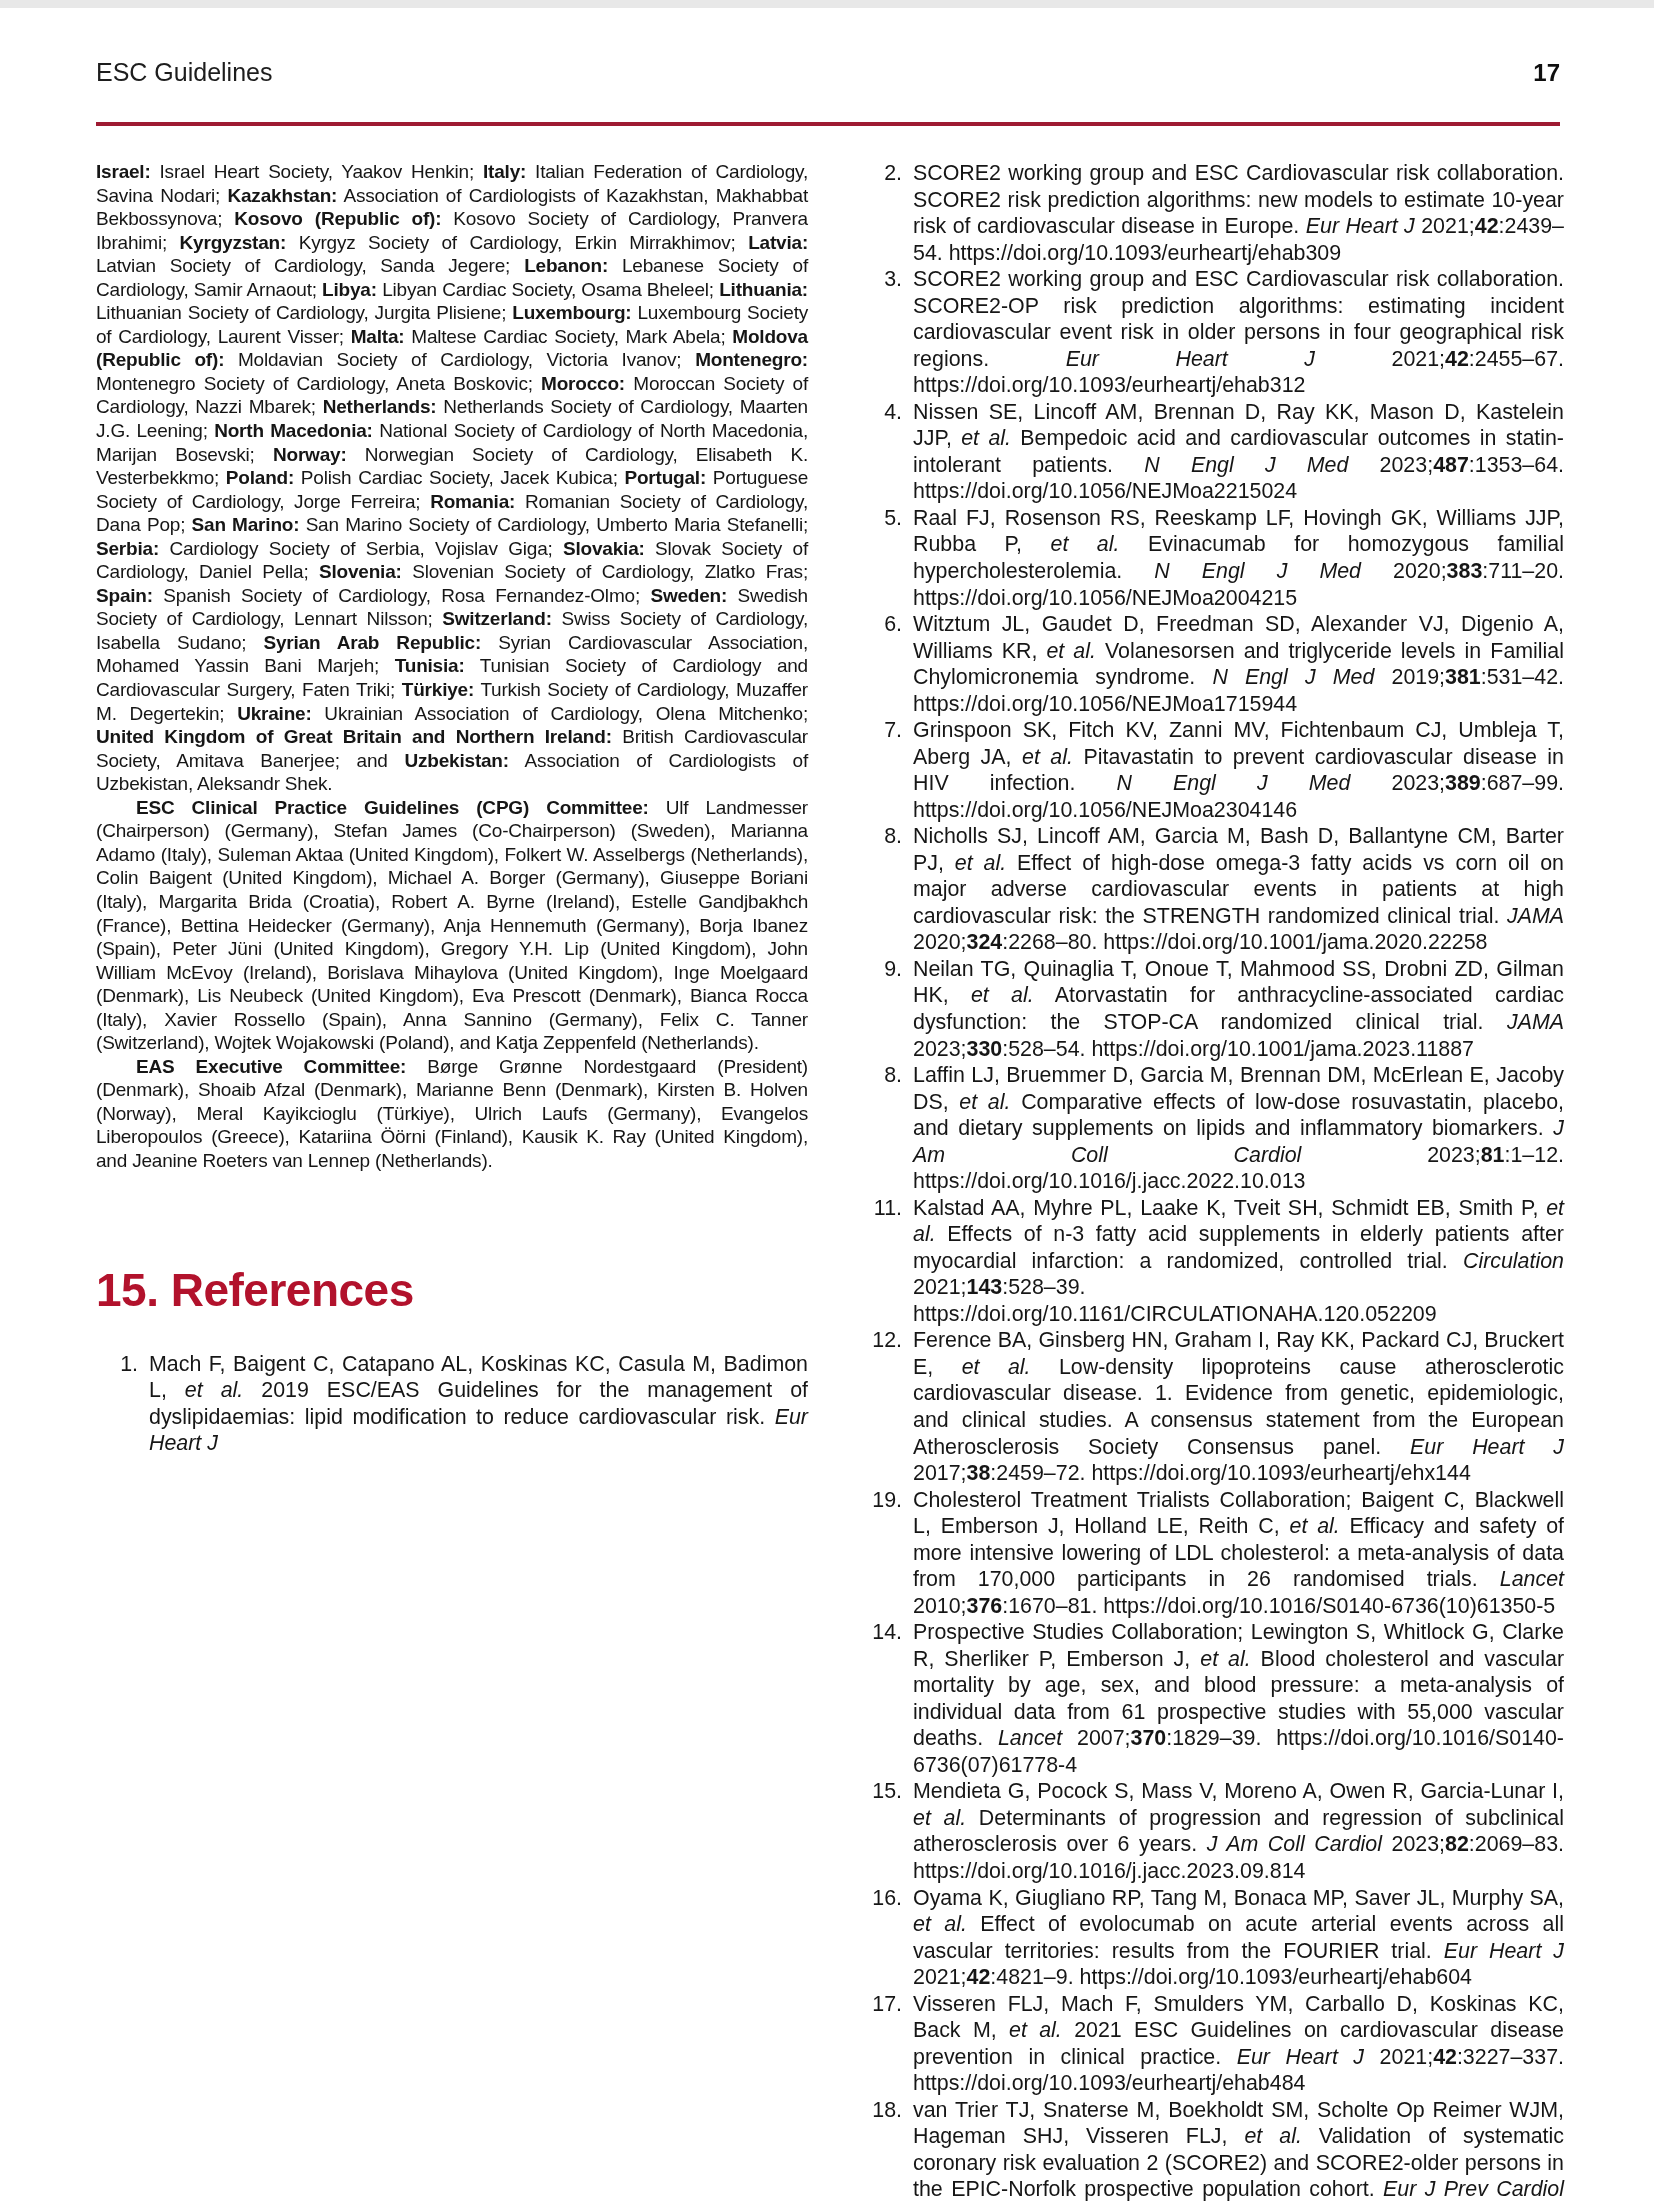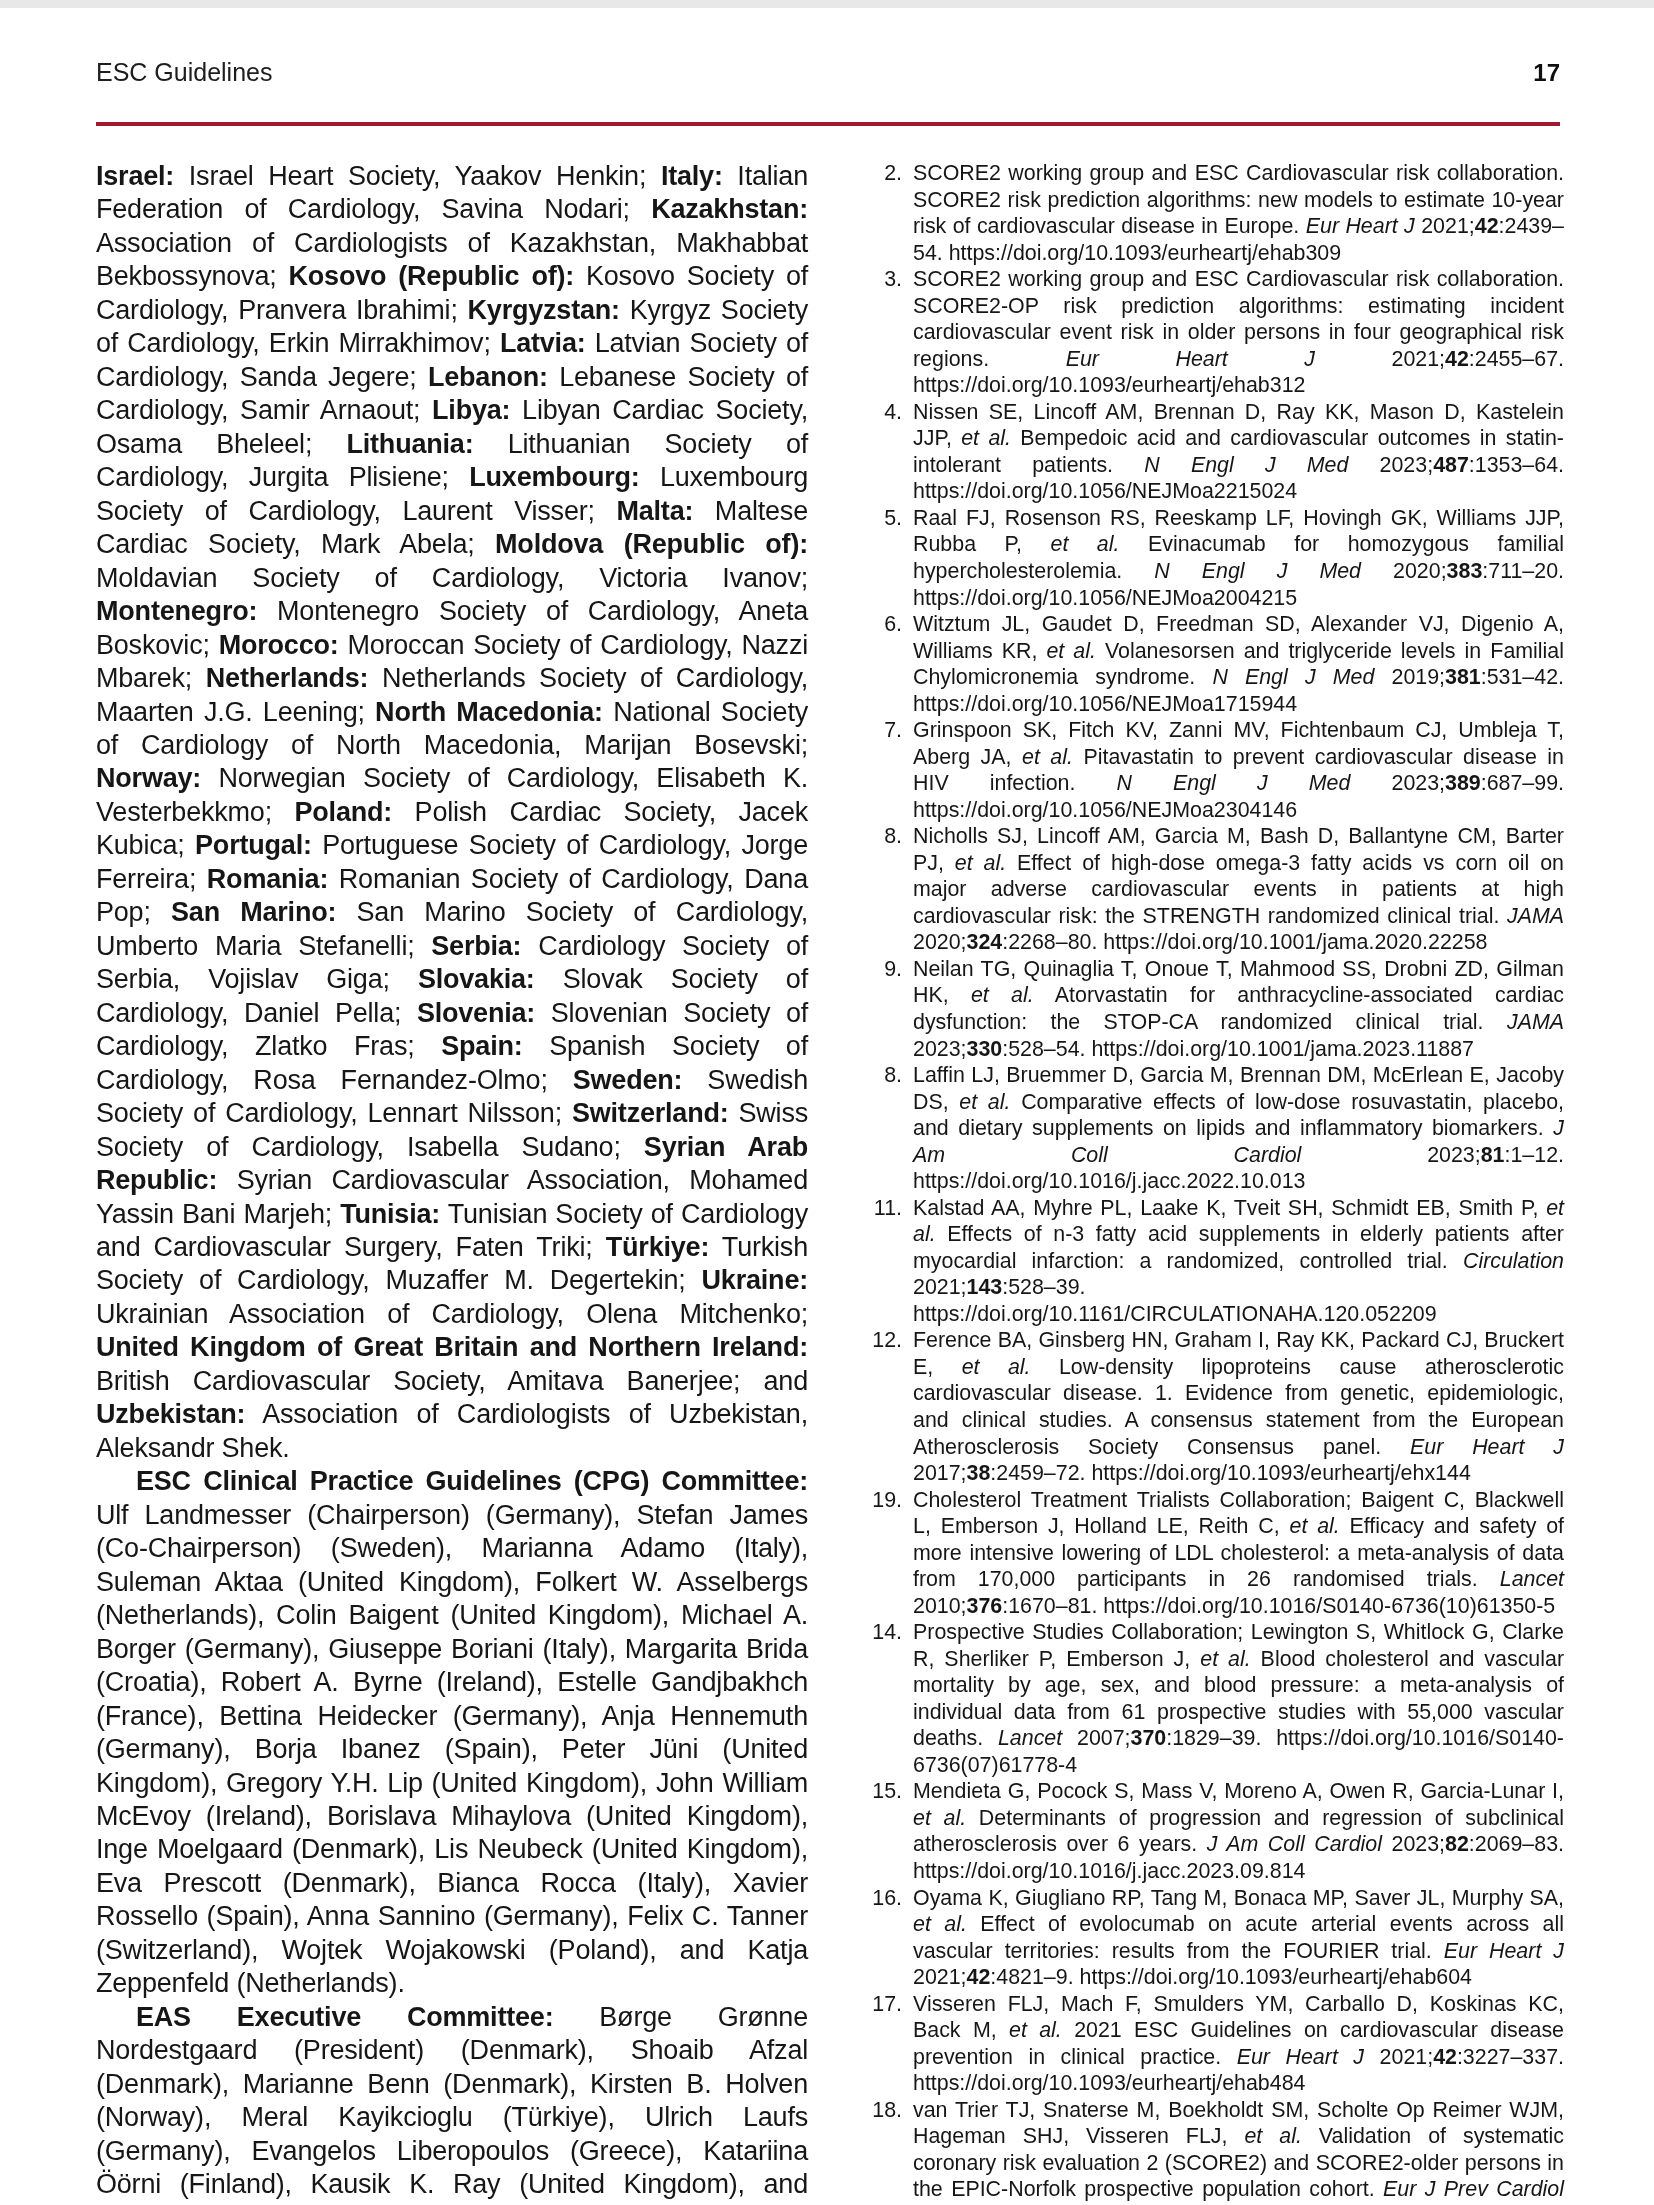--- a/index.html
+++ b/index.html
@@ -8,21 +8,21 @@
     font-family:"Liberation Sans", sans-serif;color:#161616;margin:8px auto;
     overflow:hidden;
   }
   .header{position:absolute;top:50px;left:96px;right:94px;display:flex;justify-content:space-between;align-items:baseline;}
   .journal{font-size:25px;color:#1d1d1d;}
   .pageno{font-size:24px;font-weight:700;color:#0f0f0f;}
   .rule{position:absolute;top:114px;left:96px;right:94px;height:4px;background:var(--rule,#9E1B32);}
   .content{position:absolute;top:152px;left:96px;right:90px;display:flex;gap:52px;}
   .col-left{width:712px;flex:none;}
   .col-right{flex:1;min-width:0;}
-  .para{font-size:27px;line-height:1.24;text-align:justify;letter-spacing:-0.2px;}
+  .para{font-size:19px;line-height:1.24;text-align:justify;letter-spacing:-0.2px;}
   .para.indent{text-indent:40px;}
   .section-heading{margin:90px 0 34px 0;font-size:46px;font-weight:700;color:var(--accent,#B2122C);letter-spacing:-0.5px;}
   .refs{display:flex;flex-direction:column;}
   .ref{display:flex;align-items:flex-start;font-size:21.4px;line-height:1.24;}
   .ref-num{flex:none;width:42px;text-align:right;margin-right:11px;}
   .ref-body{flex:1;min-width:0;text-align:justify;overflow-wrap:anywhere;}
   .b{font-weight:700;}
   .i{font-style:italic;}
 </style>
 </head>
@@ -33,20 +33,21 @@
     <span class="journal">ESC Guidelines</span>
     <span class="pageno">17</span>
   </div>
   <div class="rule"></div>
 
   <div class="content">
     <div class="col-left">
       <div class="para"><span class="b">Israel:</span><span> Israel Heart Society, Yaakov Henkin; </span><span class="b">Italy:</span><span> Italian Federation of Cardiology, Savina Nodari; </span><span class="b">Kazakhstan:</span><span> Association of Cardiologists of Kazakhstan, Makhabbat Bekbossynova; </span><span class="b">Kosovo (Republic of):</span><span> Kosovo Society of Cardiology, Pranvera Ibrahimi; </span><span class="b">Kyrgyzstan:</span><span> Kyrgyz Society of Cardiology, Erkin Mirrakhimov; </span><span class="b">Latvia:</span><span> Latvian Society of Cardiology, Sanda Jegere; </span><span class="b">Lebanon:</span><span> Lebanese Society of Cardiology, Samir Arnaout; </span><span class="b">Libya:</span><span> Libyan Cardiac Society, Osama Bheleel; </span><span class="b">Lithuania:</span><span> Lithuanian Society of Cardiology, Jurgita Plisiene; </span><span class="b">Luxembourg:</span><span> Luxembourg Society of Cardiology, Laurent Visser; </span><span class="b">Malta:</span><span> Maltese Cardiac Society, Mark Abela; </span><span class="b">Moldova (Republic of):</span><span> Moldavian Society of Cardiology, Victoria Ivanov; </span><span class="b">Montenegro:</span><span> Montenegro Society of Cardiology, Aneta Boskovic; </span><span class="b">Morocco:</span><span> Moroccan Society of Cardiology, Nazzi Mbarek; </span><span class="b">Netherlands:</span><span> Netherlands Society of Cardiology, Maarten J.G. Leening; </span><span class="b">North Macedonia:</span><span> National Society of Cardiology of North Macedonia, Marijan Bosevski; </span><span class="b">Norway:</span><span> Norwegian Society of Cardiology, Elisabeth K. Vesterbekkmo; </span><span class="b">Poland:</span><span> Polish Cardiac Society, Jacek Kubica; </span><span class="b">Portugal:</span><span> Portuguese Society of Cardiology, Jorge Ferreira; </span><span class="b">Romania:</span><span> Romanian Society of Cardiology, Dana Pop; </span><span class="b">San Marino:</span><span> San Marino Society of Cardiology, Umberto Maria Stefanelli; </span><span class="b">Serbia:</span><span> Cardiology Society of Serbia, Vojislav Giga; </span><span class="b">Slovakia:</span><span> Slovak Society of Cardiology, Daniel Pella; </span><span class="b">Slovenia:</span><span> Slovenian Society of Cardiology, Zlatko Fras; </span><span class="b">Spain:</span><span> Spanish Society of Cardiology, Rosa Fernandez-Olmo; </span><span class="b">Sweden:</span><span> Swedish Society of Cardiology, Lennart Nilsson; </span><span class="b">Switzerland:</span><span> Swiss Society of Cardiology, Isabella Sudano; </span><span class="b">Syrian Arab Republic:</span><span> Syrian Cardiovascular Association, Mohamed Yassin Bani Marjeh; </span><span class="b">Tunisia:</span><span> Tunisian Society of Cardiology and Cardiovascular Surgery, Faten Triki; </span><span class="b">Türkiye:</span><span> Turkish Society of Cardiology, Muzaffer M. Degertekin; </span><span class="b">Ukraine:</span><span> Ukrainian Association of Cardiology, Olena Mitchenko; </span><span class="b">United Kingdom of Great Britain and Northern Ireland:</span><span> British Cardiovascular Society, Amitava Banerjee; and </span><span class="b">Uzbekistan:</span><span> Association of Cardiologists of Uzbekistan, Aleksandr Shek.</span></div>
       <div class="para indent"><span class="b">ESC Clinical Practice Guidelines (CPG) Committee:</span><span> Ulf Landmesser (Chairperson) (Germany), Stefan James (Co-Chairperson) (Sweden), Marianna Adamo (Italy), Suleman Aktaa (United Kingdom), Folkert W. Asselbergs (Netherlands), Colin Baigent (United Kingdom), Michael A. Borger (Germany), Giuseppe Boriani (Italy), Margarita Brida (Croatia), Robert A. Byrne (Ireland), Estelle Gandjbakhch (France), Bettina Heidecker (Germany), Anja Hennemuth (Germany), Borja Ibanez (Spain), Peter Jüni (United Kingdom), Gregory Y.H. Lip (United Kingdom), John William McEvoy (Ireland), Borislava Mihaylova (United Kingdom), Inge Moelgaard (Denmark), Lis Neubeck (United Kingdom), Eva Prescott (Denmark), Bianca Rocca (Italy), Xavier Rossello (Spain), Anna Sannino (Germany), Felix C. Tanner (Switzerland), Wojtek Wojakowski (Poland), and Katja Zeppenfeld (Netherlands).</span></div>
       <div class="para indent"><span class="b">EAS Executive Committee:</span><span> Børge Grønne Nordestgaard (President) (Denmark), Shoaib Afzal (Denmark), Marianne Benn (Denmark), Kirsten B. Holven (Norway), Meral Kayikcioglu (Türkiye), Ulrich Laufs (Germany), Evangelos Liberopoulos (Greece), Katariina Öörni (Finland), Kausik K. Ray (United Kingdom), and Jeanine Roeters van Lennep (Netherlands).</span></div>
+      <h1 class="section-heading">15. References</h1>
       <div class="refs">
           <div class="ref">
             <span class="ref-num">1.</span>
             <div class="ref-body"><span>Mach F, Baigent C, Catapano AL, Koskinas KC, Casula M, Badimon L, </span><span class="i">et al.</span><span> 2019 ESC/EAS Guidelines for the management of dyslipidaemias: lipid modification to reduce cardiovascular risk. </span><span class="i">Eur Heart J</span></div>
           </div>
         </div>
     </div>
     <div class="col-right">
       <div class="refs">
           <div class="ref">

